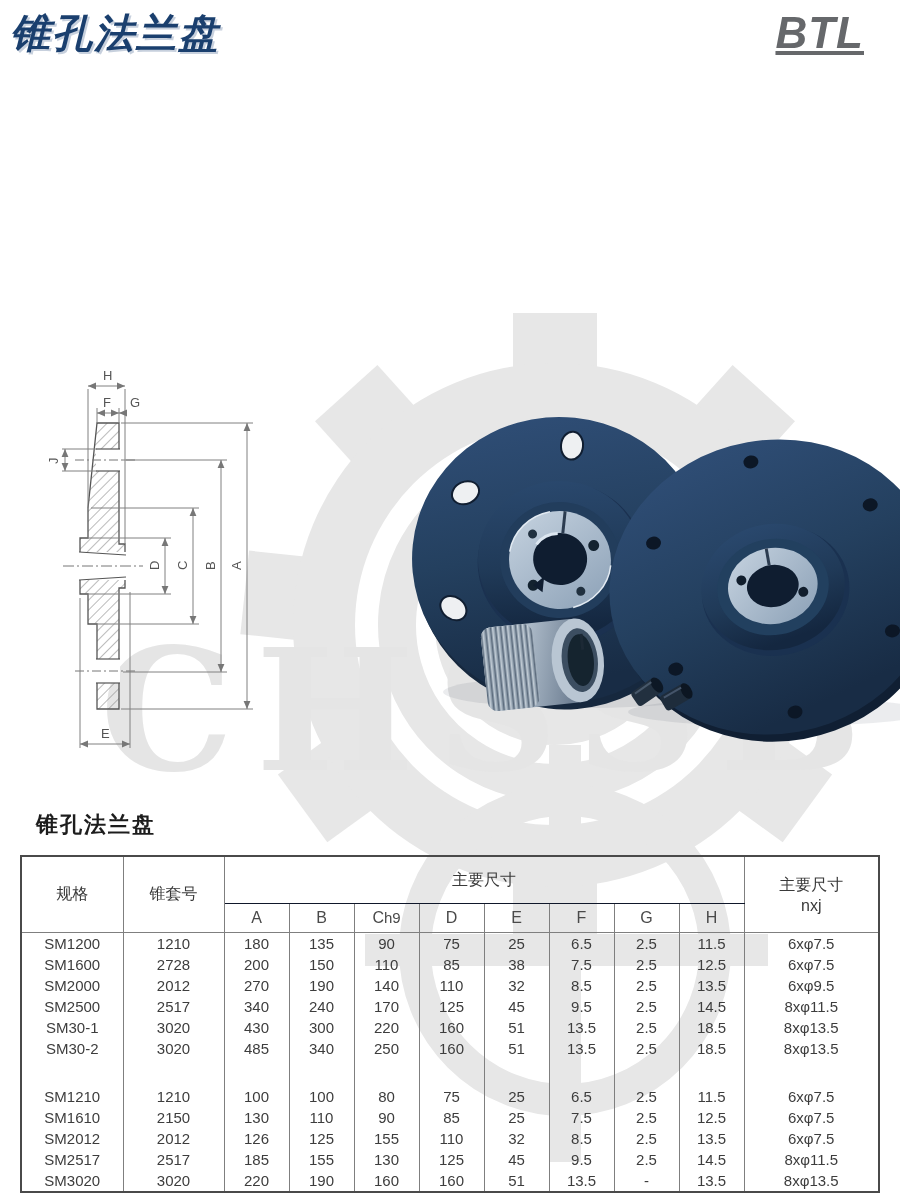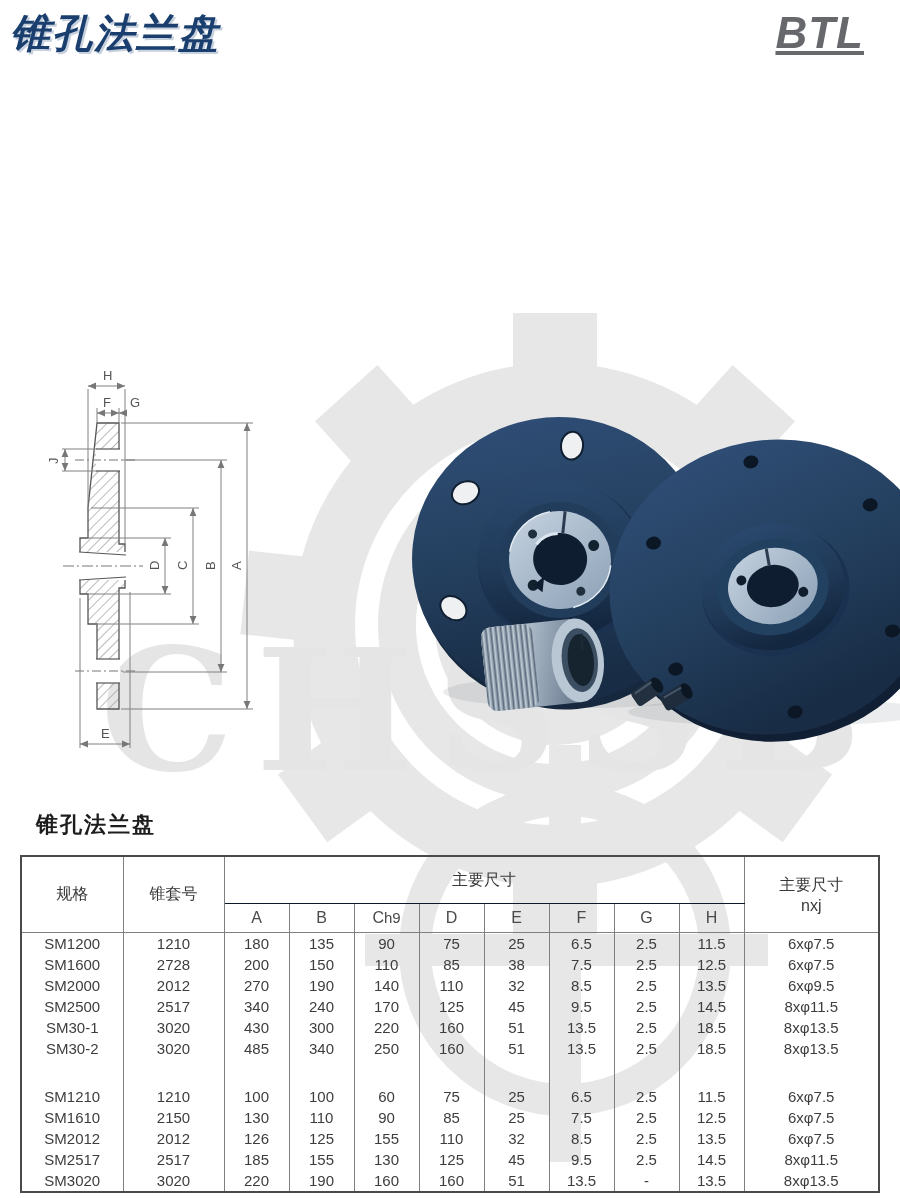--- a/index.html
+++ b/index.html
@@ -414,21 +414,21 @@
             <td></td>
             <td></td>
             <td></td>
             <td></td>
           </tr>
           <tr>
             <td>SM1210</td>
             <td>1210</td>
             <td>100</td>
             <td>100</td>
-            <td>60</td>
+            <td>80</td>
             <td>75</td>
             <td>25</td>
             <td>6.5</td>
             <td>2.5</td>
             <td>11.5</td>
             <td>6xφ7.5</td>
           </tr>
           <tr>
             <td>SM1610</td>
             <td>2150</td>

